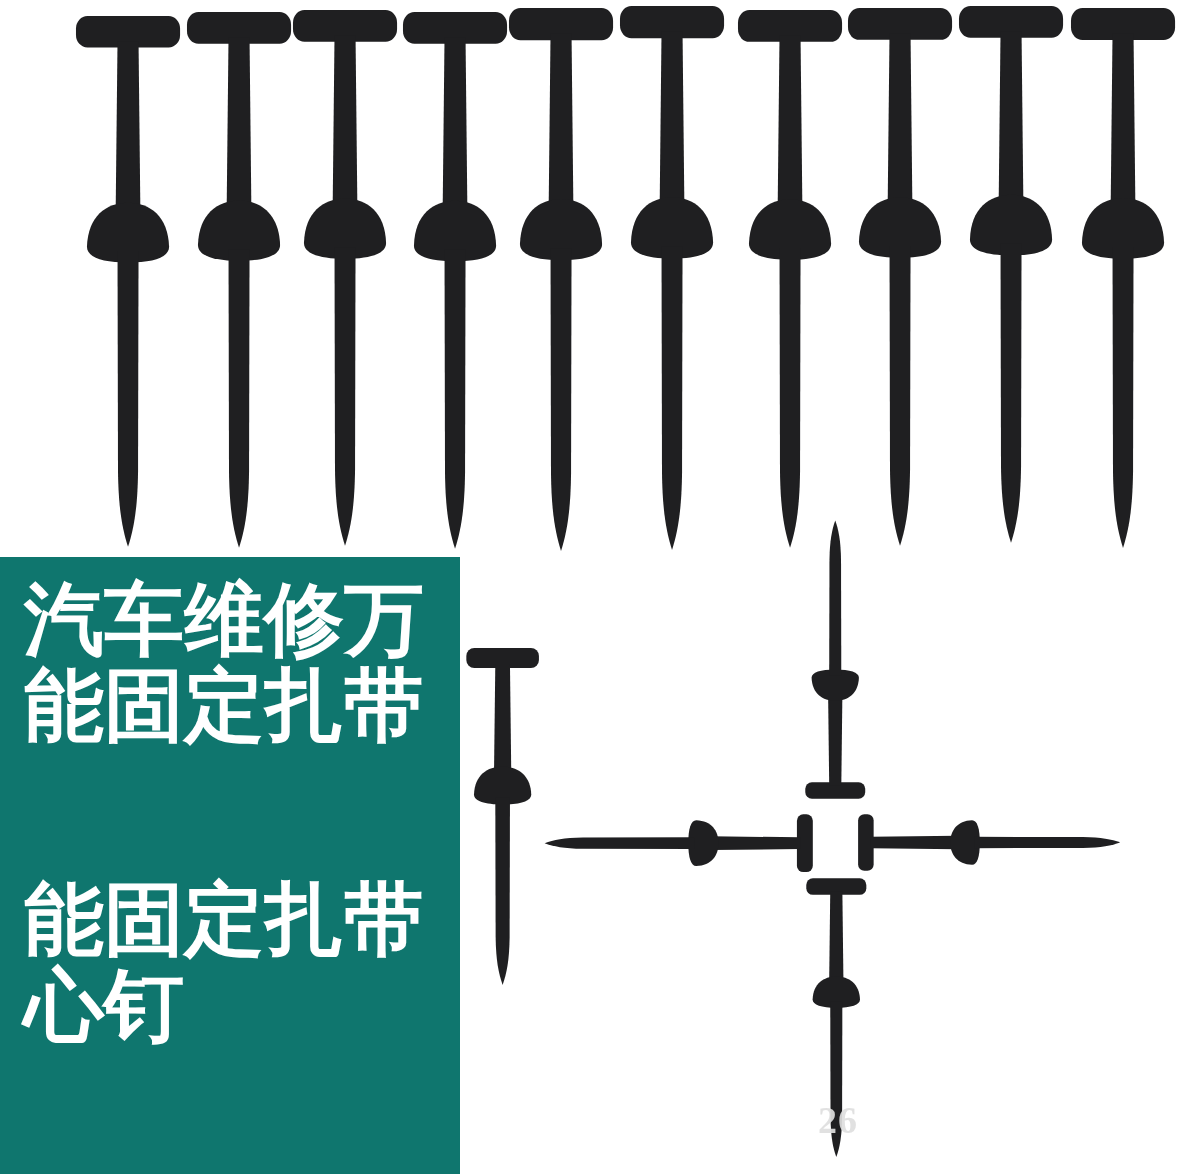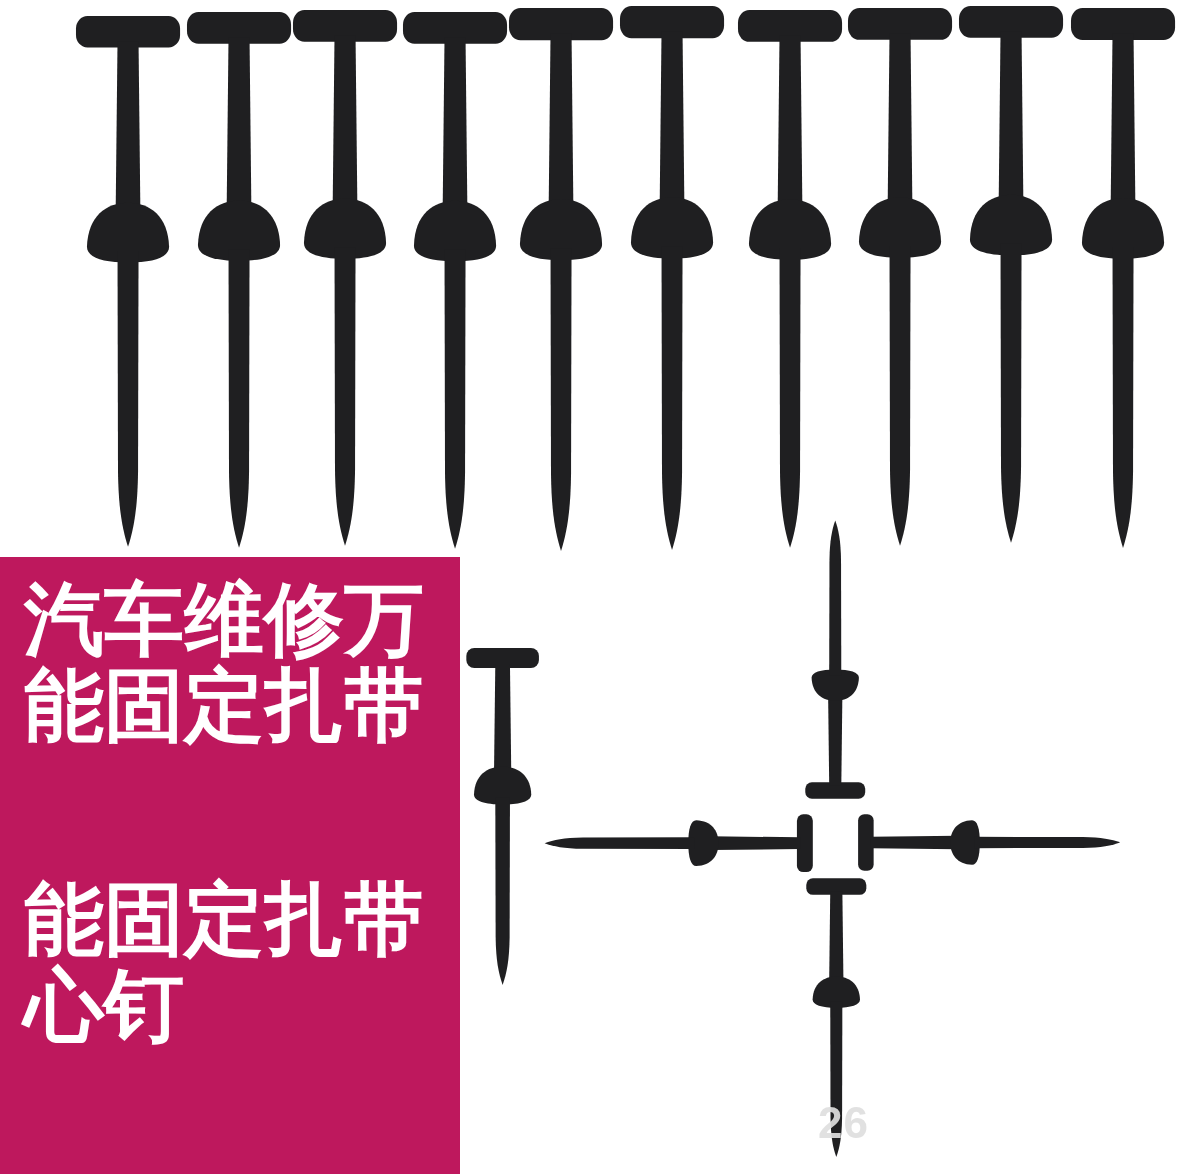--- a/index.html
+++ b/index.html
@@ -22,42 +22,43 @@
     width: 1179px;
     height: 1174px;
     display: block;
   }
   .promo-panel {
     position: absolute;
     left: 0;
     top: 557px;
     width: 460px;
     height: 617px;
-    background: #be185d;
+    background: #0f766e;
   }
   .promo-text {
     position: absolute;
     left: 24px;
     color: #ffffff;
     font-size: 80px;
     line-height: 86px;
     font-weight: bold;
     letter-spacing: 0;
     white-space: nowrap;
   }
   .promo-text-1 { top: 20px; }
   .promo-text-2 { top: 320px; }
   .watermark {
     position: absolute;
     left: 818px;
     top: 1098px;
-    font-size: 44px;
+    font-size: 38px;
     font-weight: bold;
     color: rgba(222, 222, 222, 0.92);
     letter-spacing: 1px;
+    font-family: Liberation Serif, serif;
   }
 </style>
 </head>
 <body>
 
 <div class="stage">
 
   <svg class="pins-svg" viewBox="0 0 1179 1174" xmlns="http://www.w3.org/2000/svg">
     <defs>
       <g id="pin" fill="#1f1f21">

